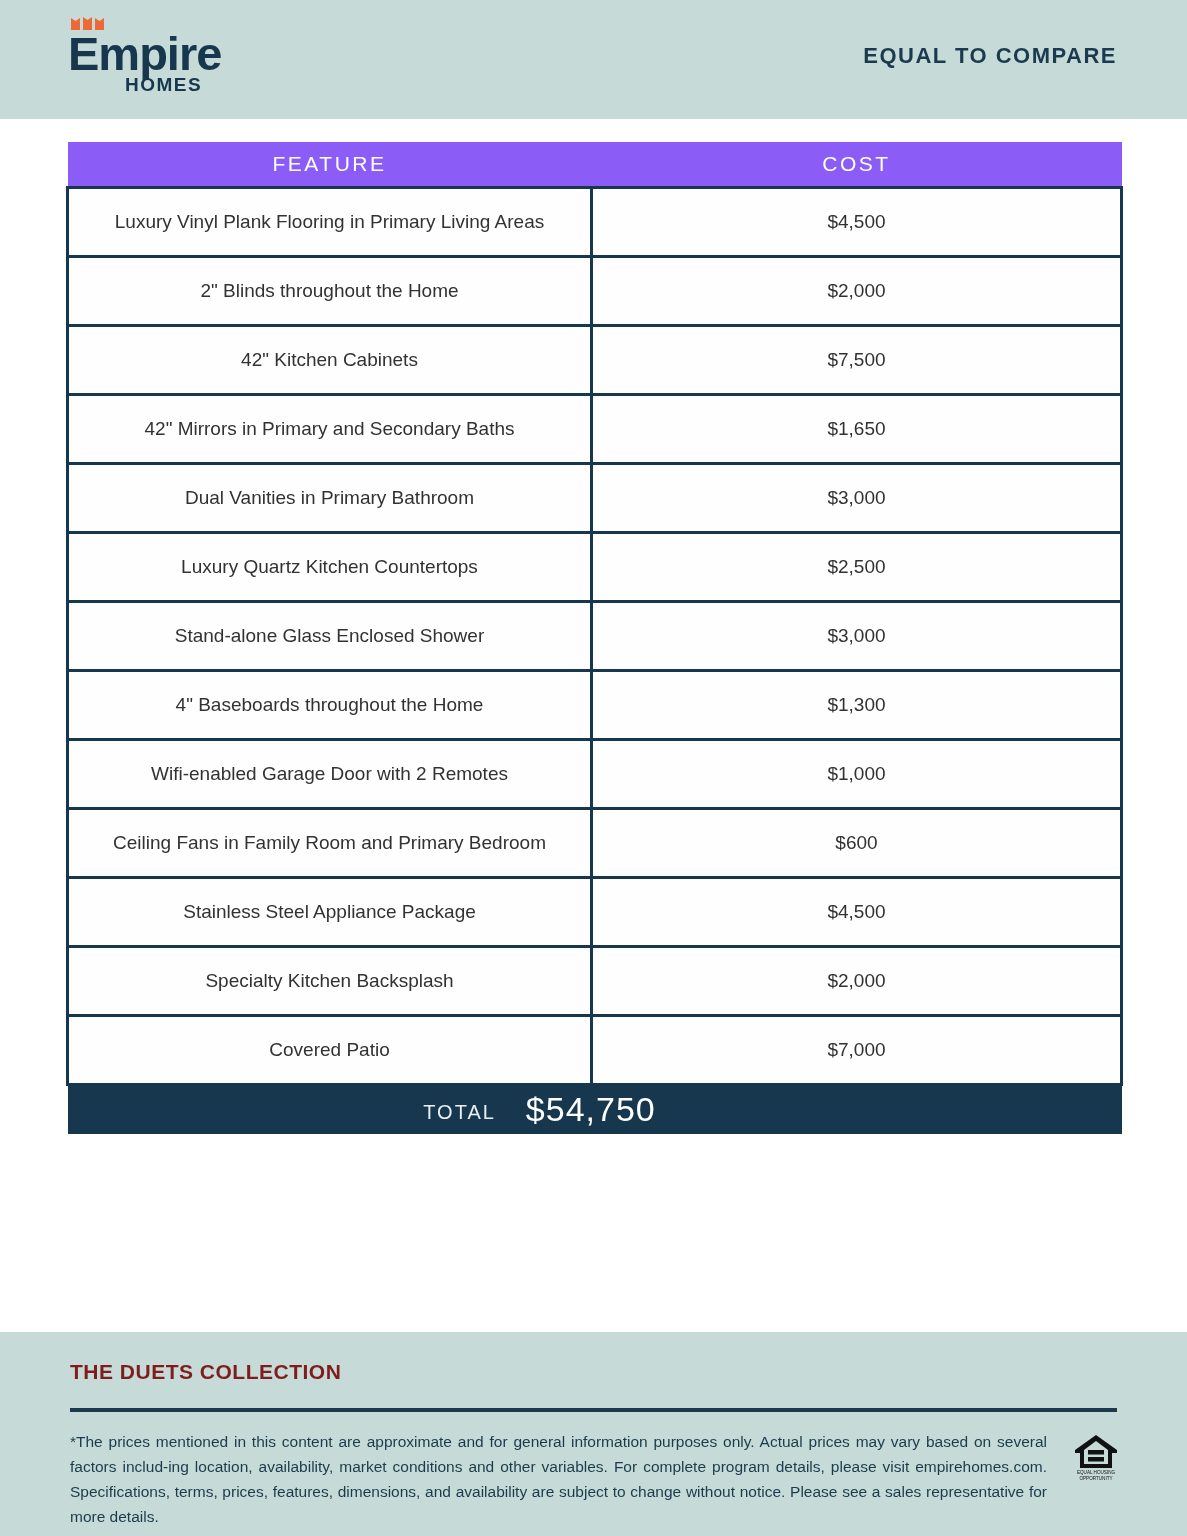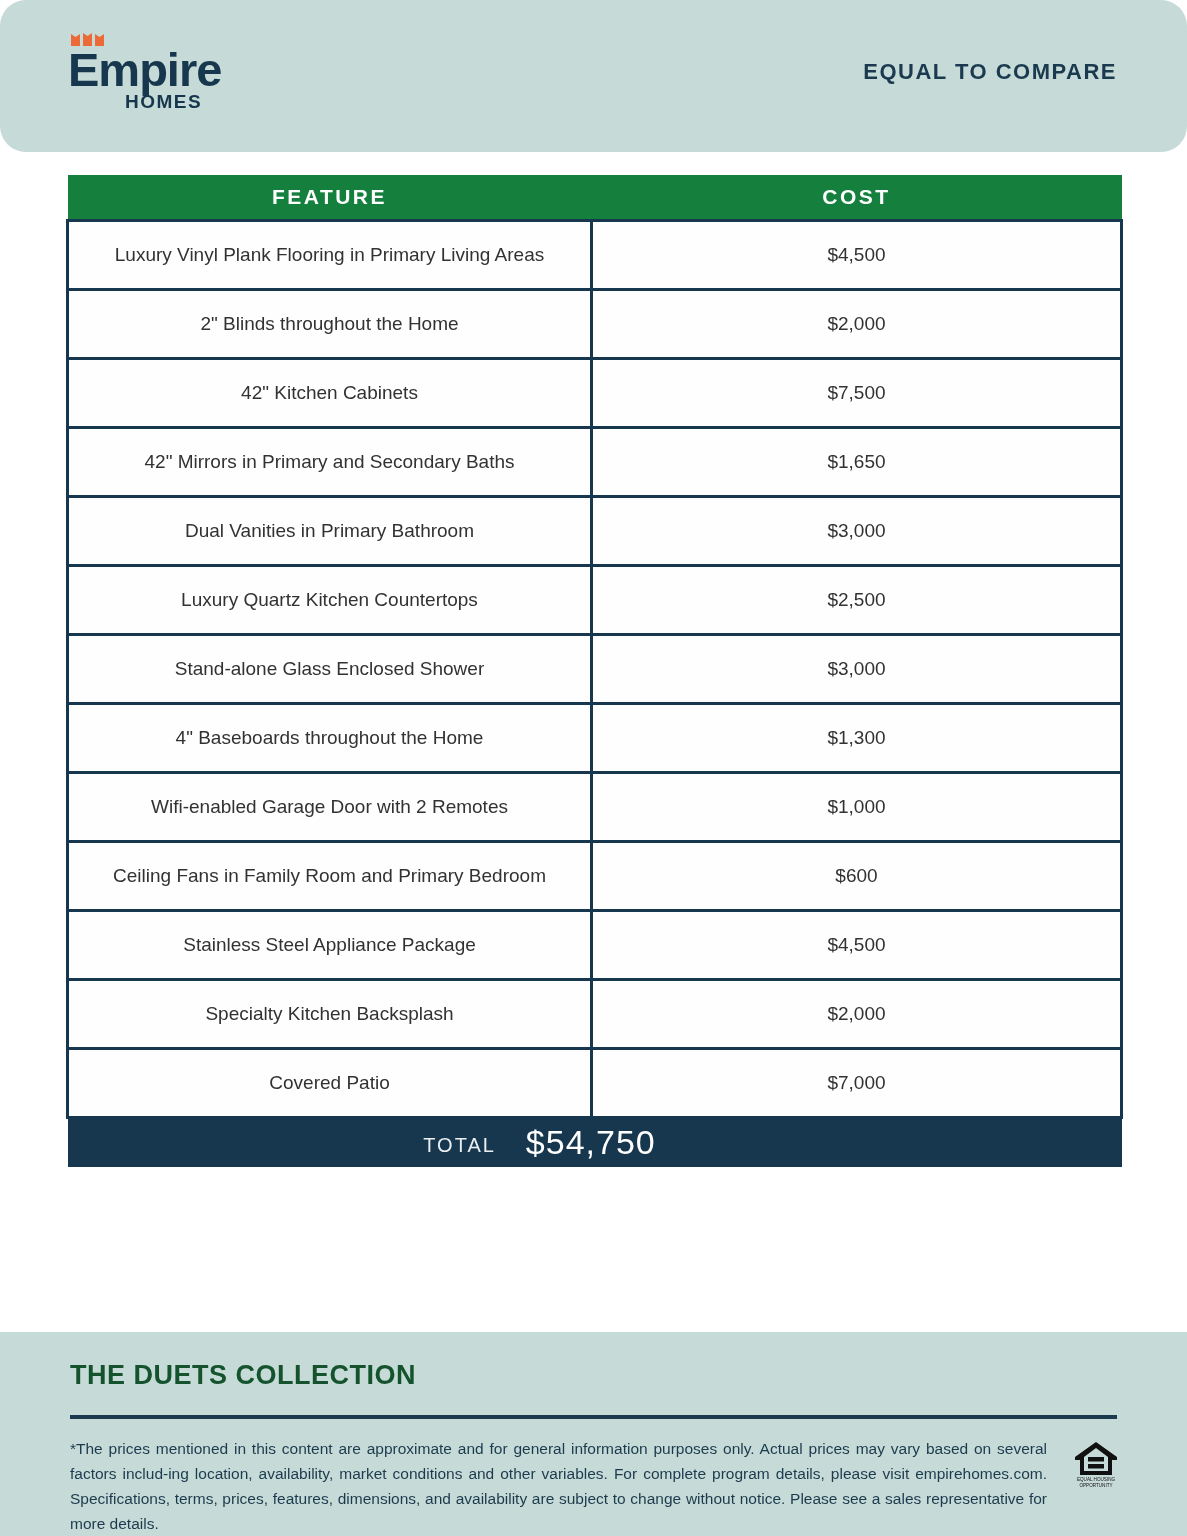--- a/index.html
+++ b/index.html
@@ -8,26 +8,25 @@
     width: 1187px; height: 1536px;
     font-family: "Liberation Sans", sans-serif;
     color: #16374d;
     position: relative;
     overflow: hidden;
   }
 
   
   .top-band {
     background: #c6dbd7;
-    height: 152px;
+    height: 119px;
     display: flex;
     align-items: center;
     justify-content: space-between;
     padding: 0 70px 0 68px;
-    border-radius: 26px;
   }
   .logo { position: relative; margin-top: -6px; }
   .logo-crown { display: flex; gap: 3px; margin-left: 3px; margin-bottom: 2px; height: 13px; }
   .logo-crown svg { display: block; }
   .logo-word {
     font-size: 47px; font-weight: bold; color: #16374d;
     letter-spacing: -1px; line-height: 0.95;
   }
   .logo-sub {
     font-size: 19px; font-weight: bold; color: #16374d;
@@ -41,24 +40,24 @@
   
   .table-wrap { padding: 23px 66px 0 66px; }
   table.compare {
     width: 1054px;
     border-collapse: collapse;
     table-layout: fixed;
   }
   table.compare col.c-feature { width: 524px; }
   table.compare col.c-cost { width: 530px; }
   thead th {
-    background: #15803d;
+    background: #8b5cf6;
     color: #ffffff;
     font-size: 21px;
-    font-weight: 700;
+    font-weight: 400;
     letter-spacing: 2.5px;
     height: 45px;
     vertical-align: middle;
   }
   tbody td {
     border: 3px solid #16374d;
     background: #fefefe;
     height: 69px;
     text-align: center;
     vertical-align: middle;
@@ -83,21 +82,21 @@
   }
 
   
   .bottom-band {
     position: absolute;
     left: 0; right: 0; top: 1332px; bottom: 0;
     background: #c6dbd7;
     padding: 28px 70px 0 70px;
   }
   .collection-title {
-    font-size: 27px; font-weight: bold; color: #14532d;
+    font-size: 21px; font-weight: bold; color: #7f1d1d;
     letter-spacing: 0.5px;
   }
   .band-rule {
     border: none;
     border-top: 4px solid #1b3a50;
     margin-top: 24px;
   }
   .disclaimer-row {
     display: flex;
     align-items: flex-start;

